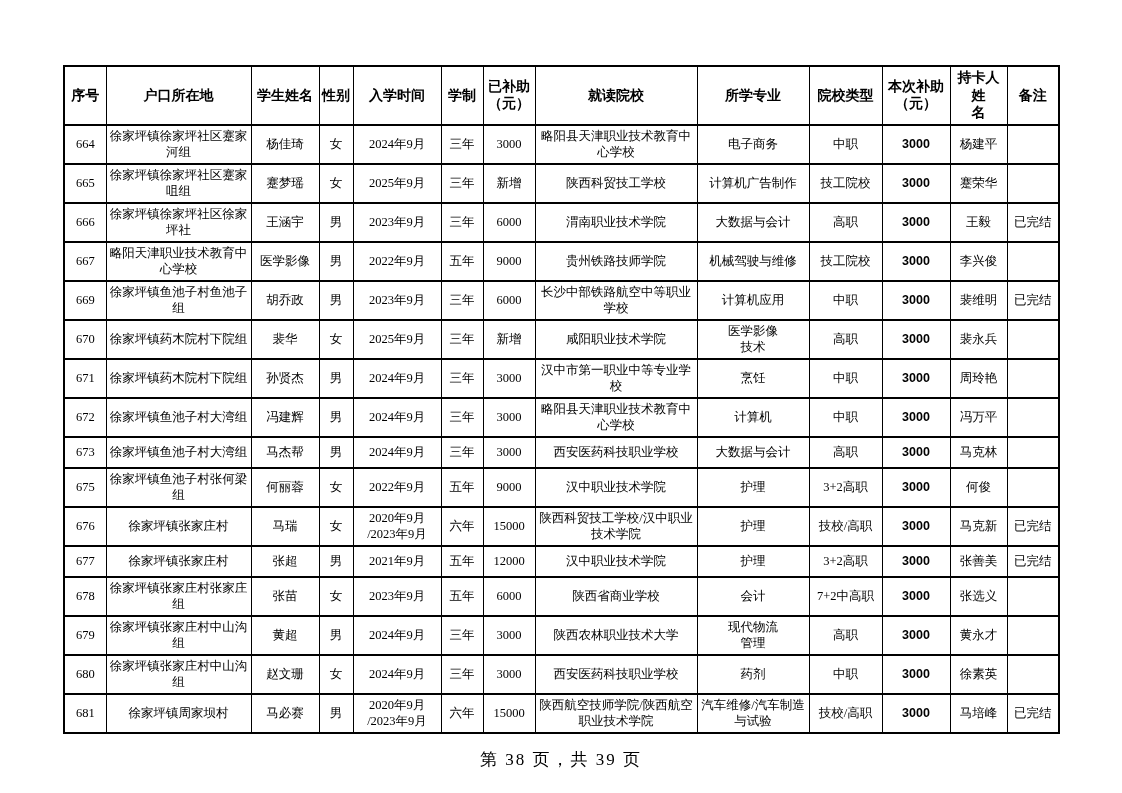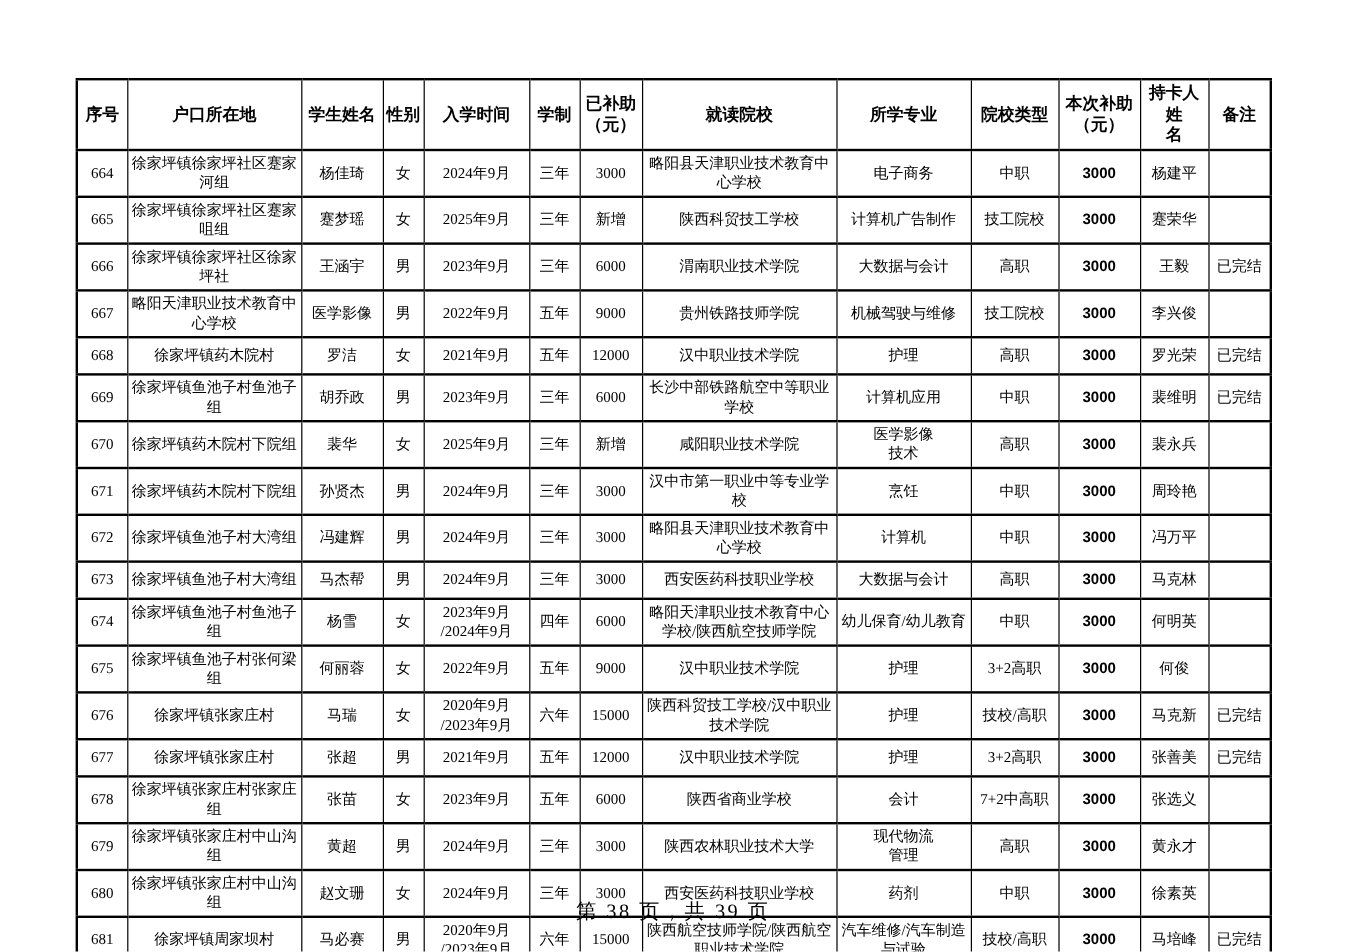--- a/index.html
+++ b/index.html
@@ -187,35 +187,20 @@
             <td class="col6">五年</td>
             <td class="col7">9000</td>
             <td class="col8">贵州铁路技师学院</td>
             <td class="col9">机械驾驶与维修</td>
             <td class="col10">技工院校</td>
             <td class="col11">3000</td>
             <td class="col12">李兴俊</td>
             <td class="col13"></td>
           </tr>
           <tr>
-            <td class="col1">668</td>
-            <td class="col2">徐家坪镇药木院村</td>
-            <td class="col3">罗洁</td>
-            <td class="col4">女</td>
-            <td class="col5">2021年9月</td>
-            <td class="col6">五年</td>
-            <td class="col7">12000</td>
-            <td class="col8">汉中职业技术学院</td>
-            <td class="col9">护理</td>
-            <td class="col10">高职</td>
-            <td class="col11">3000</td>
-            <td class="col12">罗光荣</td>
-            <td class="col13">已完结</td>
-          </tr>
-          <tr>
             <td class="col1">669</td>
             <td class="col2">徐家坪镇鱼池子村鱼池子组</td>
             <td class="col3">胡乔政</td>
             <td class="col4">男</td>
             <td class="col5">2023年9月</td>
             <td class="col6">三年</td>
             <td class="col7">6000</td>
             <td class="col8">长沙中部铁路航空中等职业学校</td>
             <td class="col9">计算机应用</td>
             <td class="col10">中职</td>
@@ -275,36 +260,20 @@
             <td class="col3">马杰帮</td>
             <td class="col4">男</td>
             <td class="col5">2024年9月</td>
             <td class="col6">三年</td>
             <td class="col7">3000</td>
             <td class="col8">西安医药科技职业学校</td>
             <td class="col9">大数据与会计</td>
             <td class="col10">高职</td>
             <td class="col11">3000</td>
             <td class="col12">马克林</td>
-            <td class="col13"></td>
-          </tr>
-          <tr>
-            <td class="col1">674</td>
-            <td class="col2">徐家坪镇鱼池子村鱼池子组</td>
-            <td class="col3">杨雪</td>
-            <td class="col4">女</td>
-            <td class="col5">2023年9月
-/2024年9月</td>
-            <td class="col6">四年</td>
-            <td class="col7">6000</td>
-            <td class="col8">略阳天津职业技术教育中心学校/陕西航空技师学院</td>
-            <td class="col9">幼儿保育/幼儿教育</td>
-            <td class="col10">中职</td>
-            <td class="col11">3000</td>
-            <td class="col12">何明英</td>
             <td class="col13"></td>
           </tr>
           <tr>
             <td class="col1">675</td>
             <td class="col2">徐家坪镇鱼池子村张何梁组</td>
             <td class="col3">何丽蓉</td>
             <td class="col4">女</td>
             <td class="col5">2022年9月</td>
             <td class="col6">五年</td>
             <td class="col7">9000</td>

